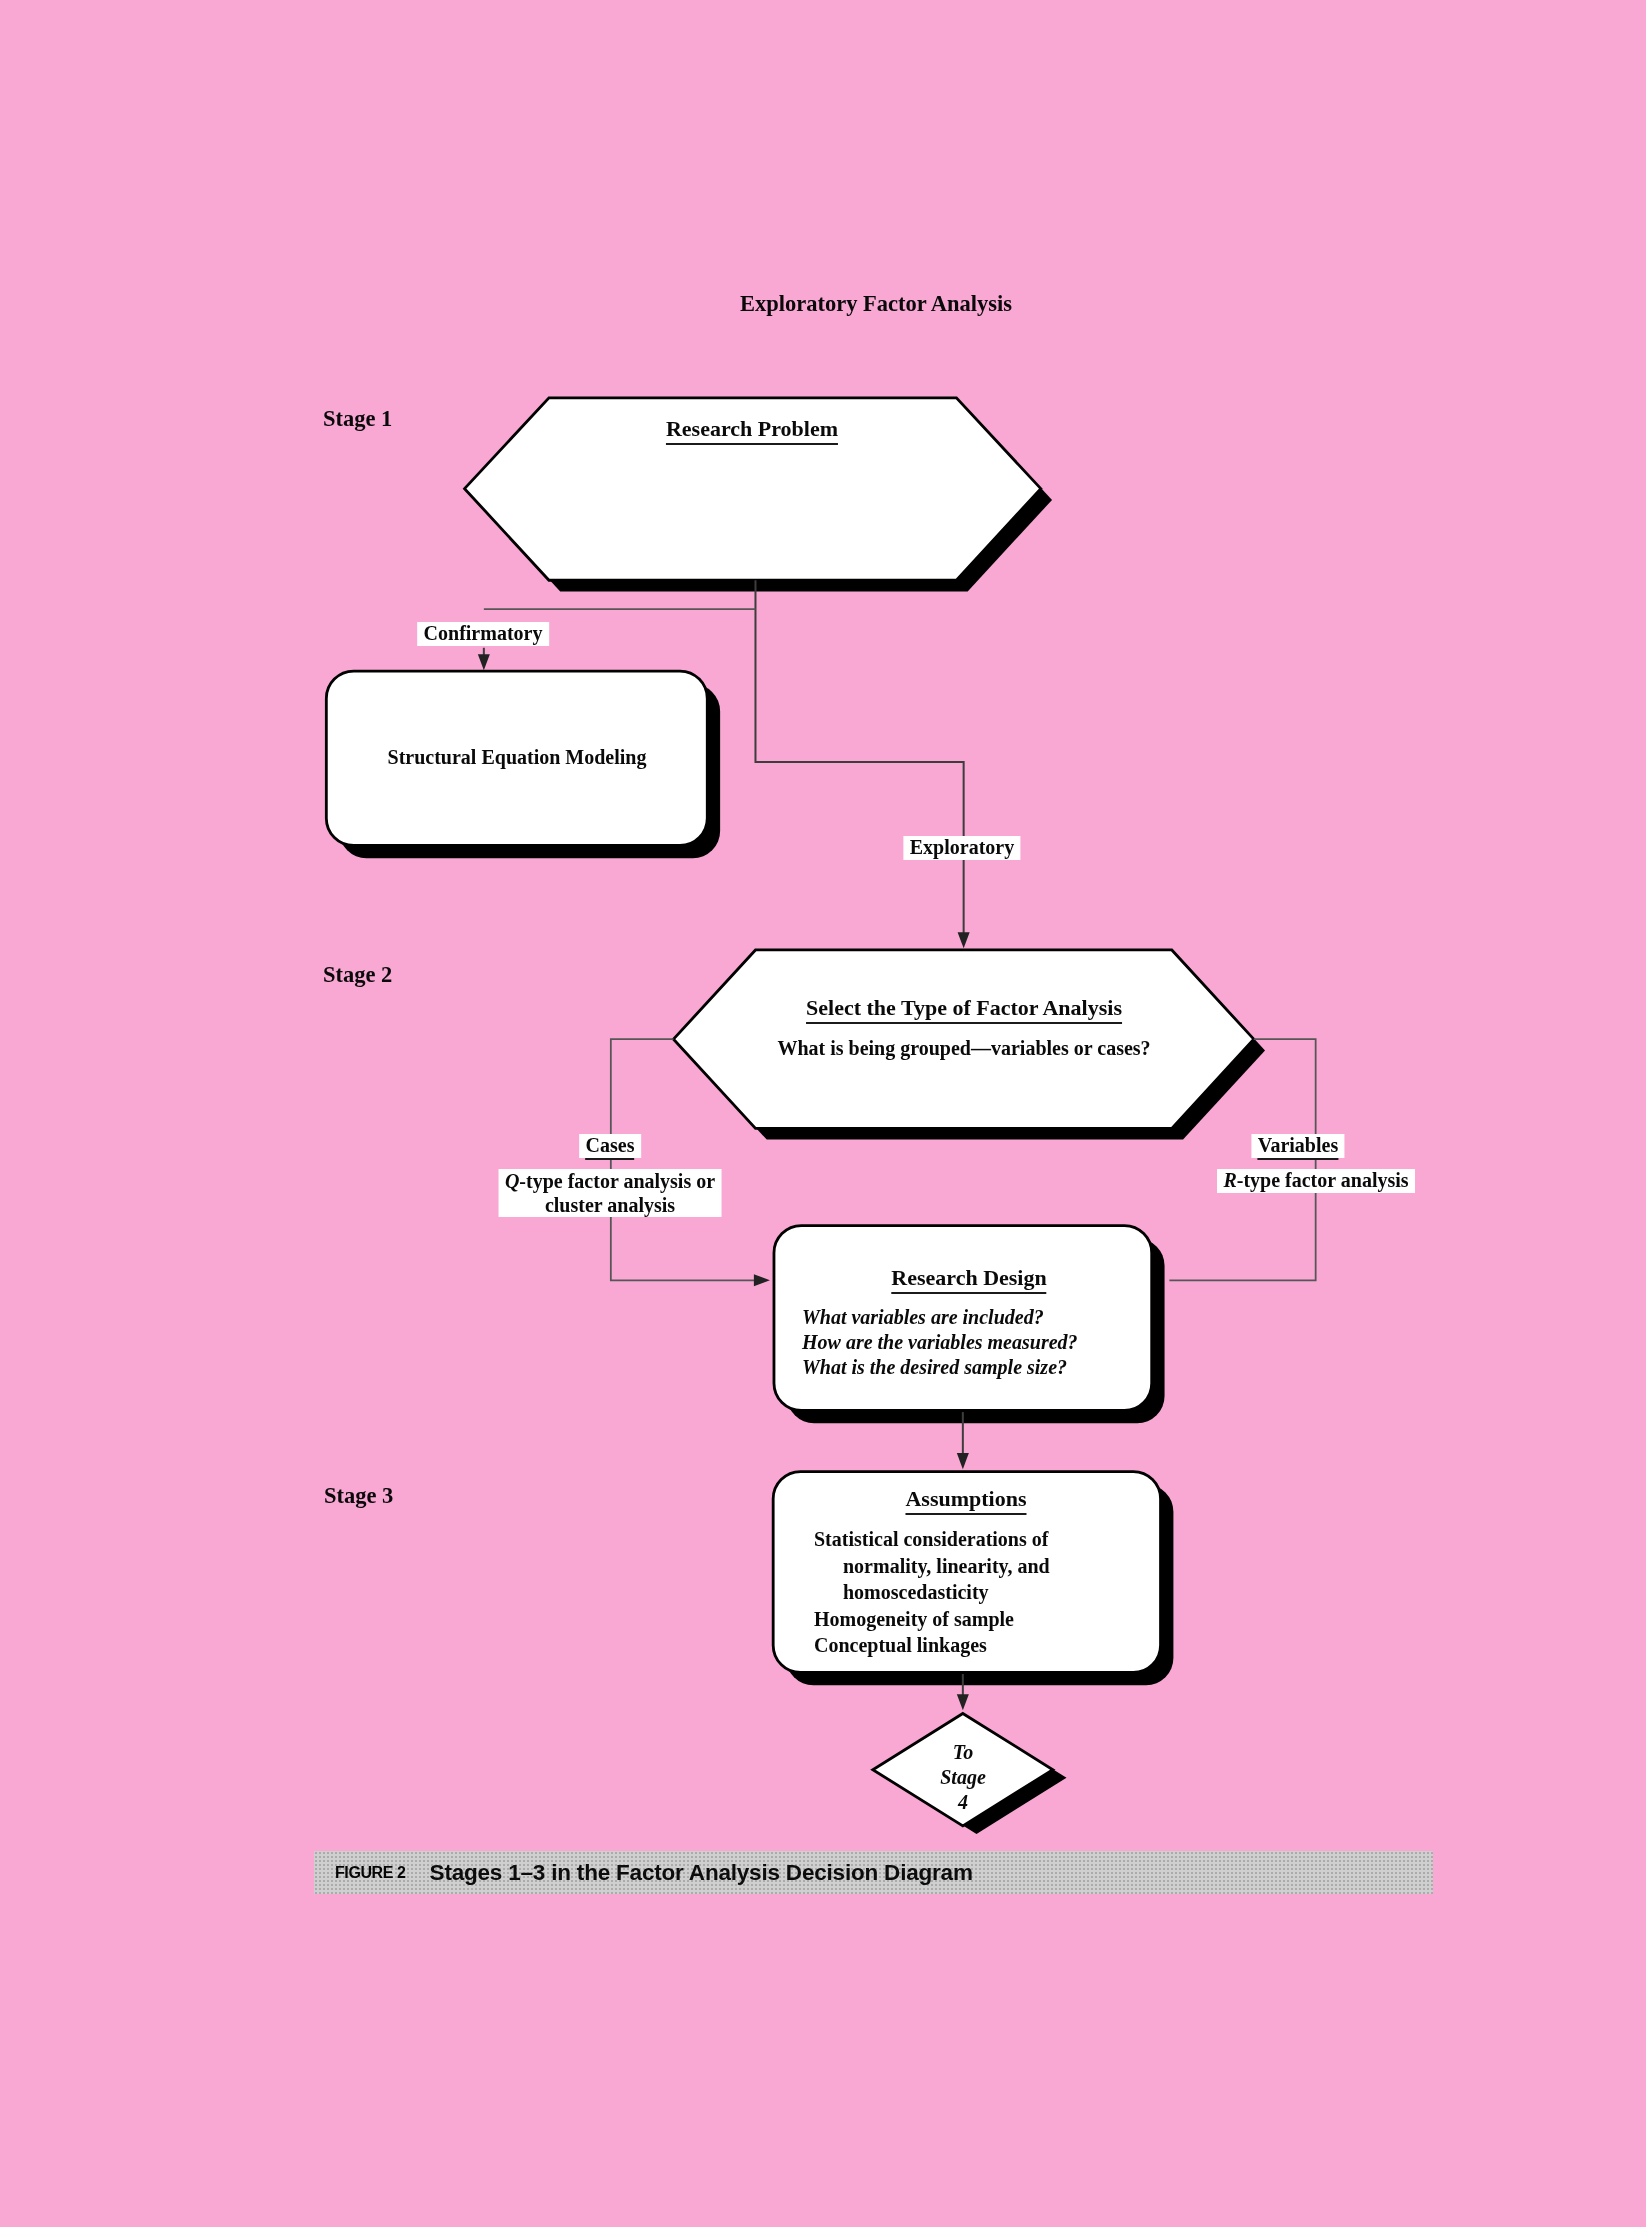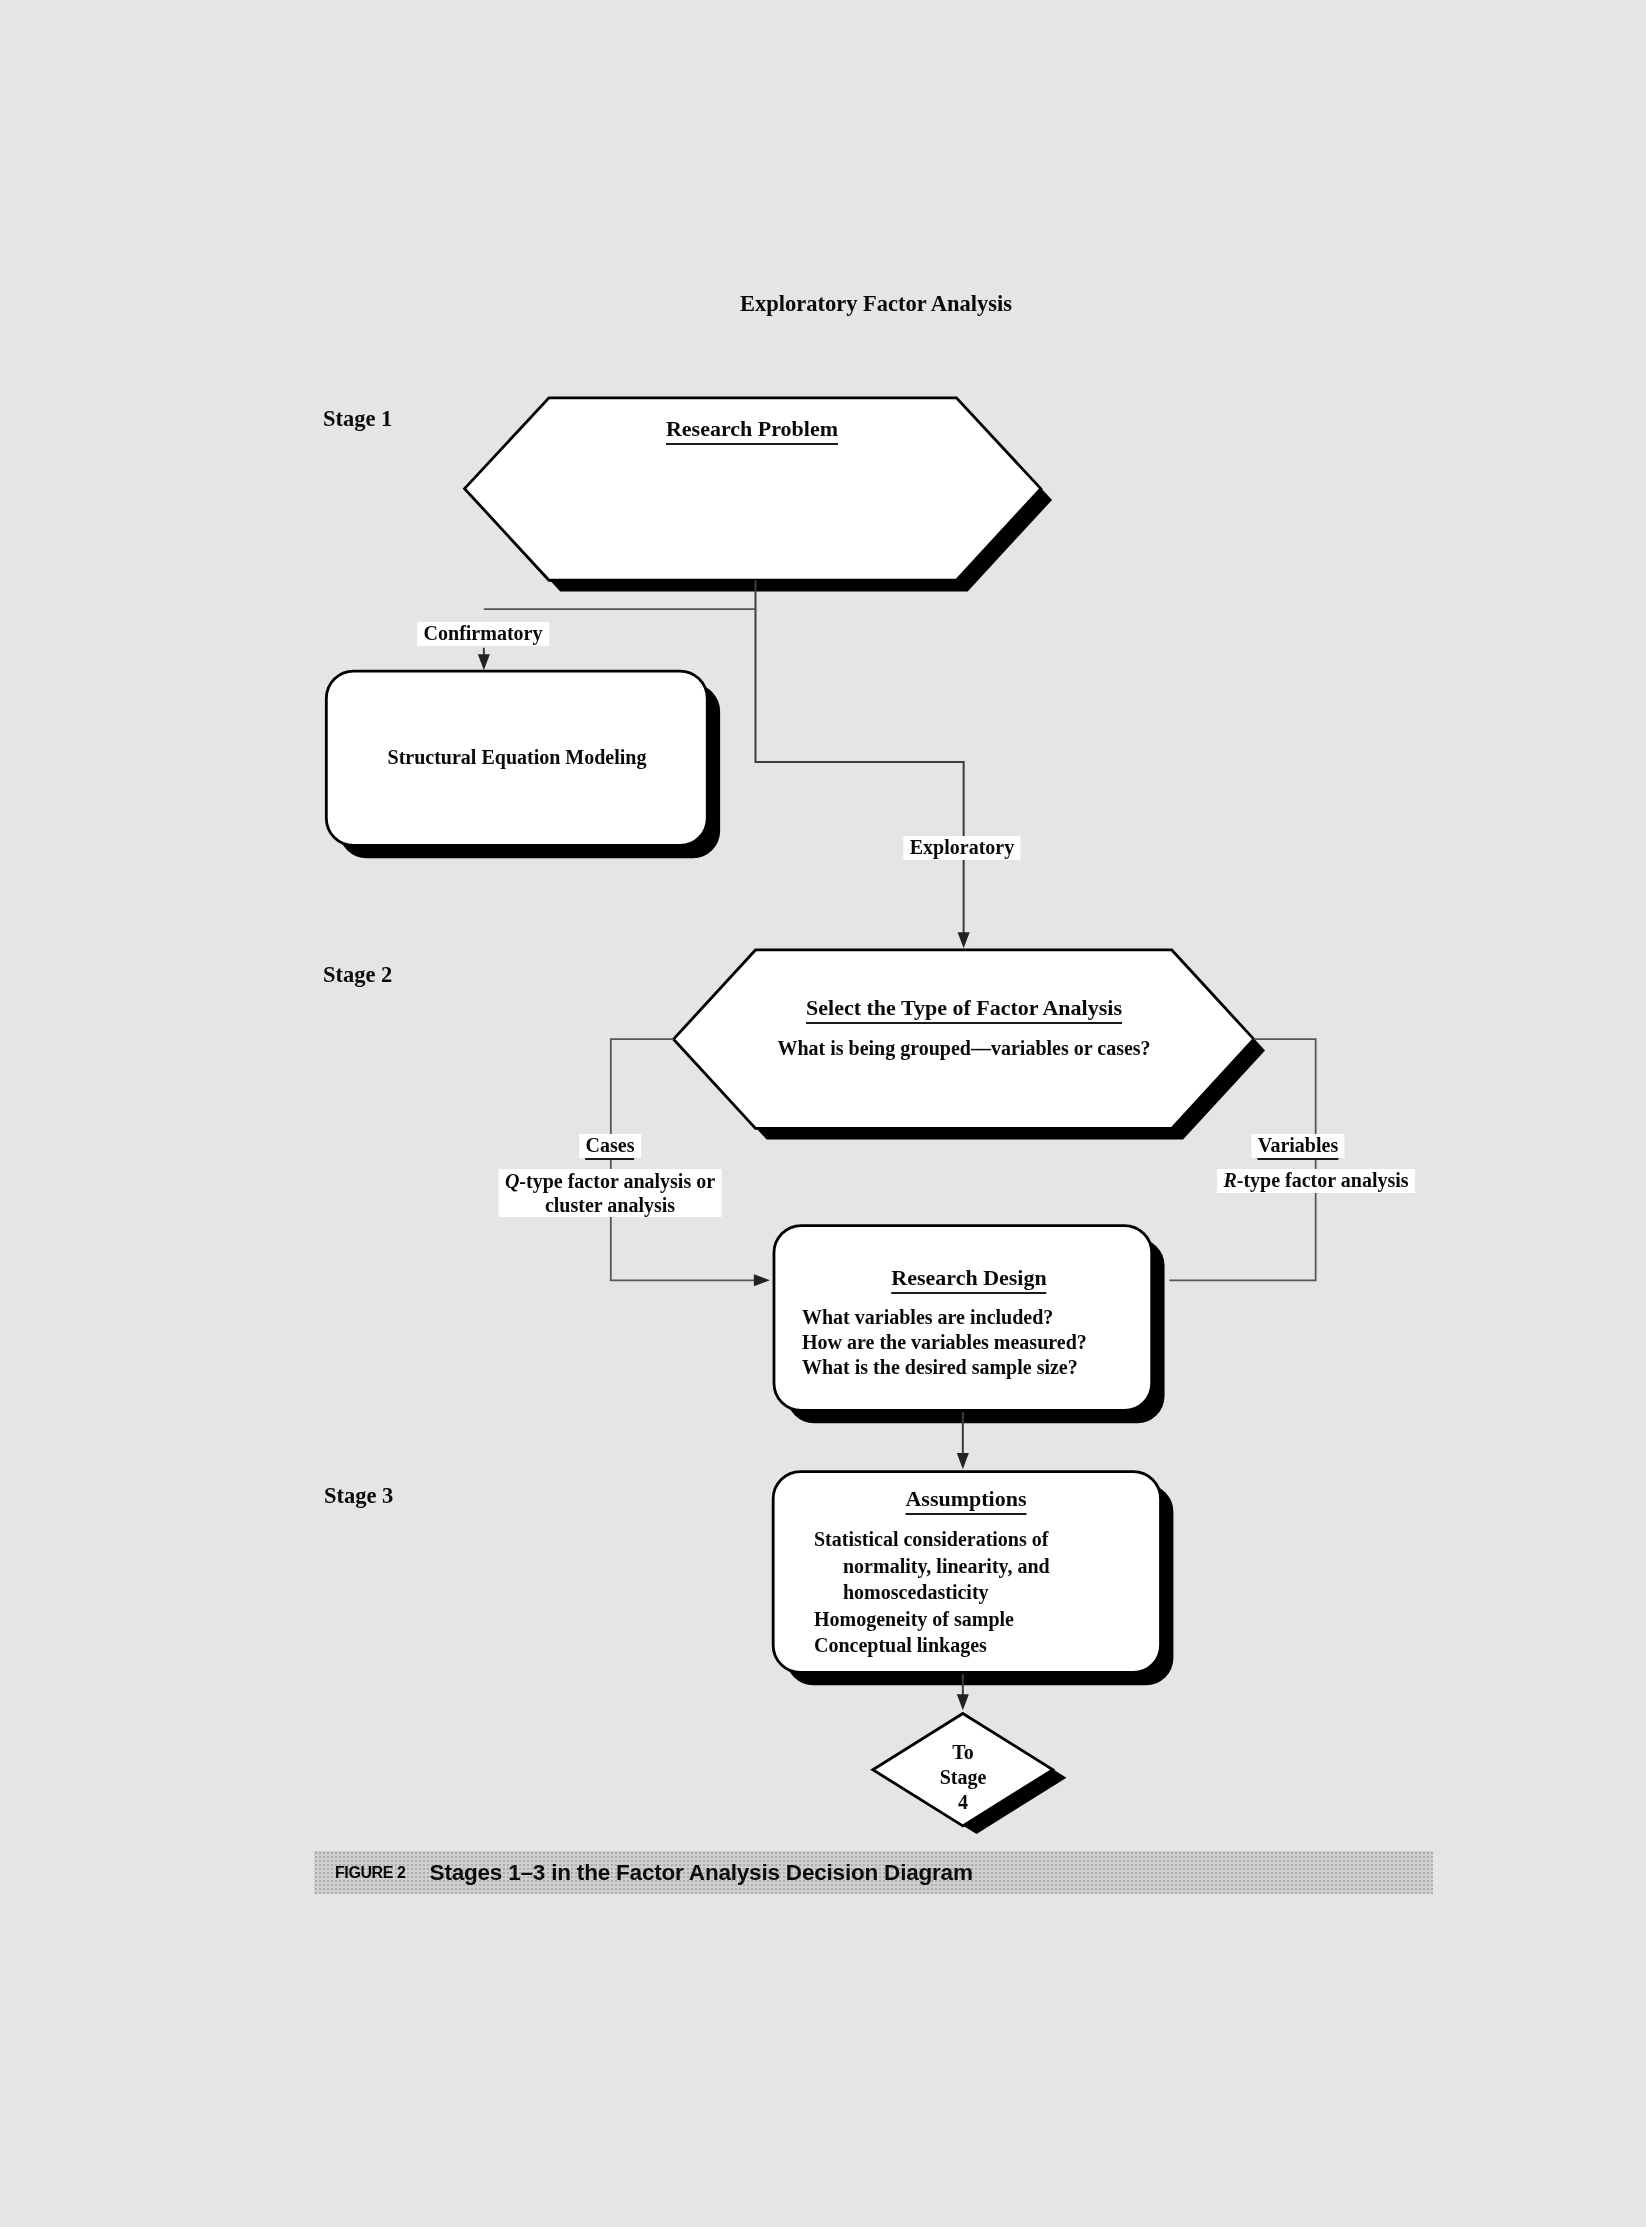--- a/index.html
+++ b/index.html
@@ -1,33 +1,33 @@
 <!DOCTYPE html>
 <html style="font-size:13px"><head>
 <meta charset="utf-8">
 <style>
   html,body{margin:0;padding:0;background:#ffffff;}
-  .canvas{position:relative;width:1646px;height:2227px;background:#e5e5e5;overflow:hidden;
+  .canvas{position:relative;width:1646px;height:2227px;background:#f9a8d4;overflow:hidden;
           font-family:"Liberation Serif","DejaVu Serif",serif;color:#0a0a0a;}
   svg.shapes{position:absolute;left:0;top:0;}
   .node-shape{fill:#ffffff;stroke:#000000;stroke-width:3.5;}
   .node-shadow{fill:#000000;stroke:none;}
   .conn{fill:none;stroke:#3d3d3d;stroke-width:2.5;}
   .conn-light{fill:none;stroke:#565656;stroke-width:2.2;}
   .ah{fill:#222222;stroke:none;}
 
   .t{position:absolute;white-space:nowrap;font-weight:700;line-height:1.18;}
   .c{transform:translateX(-50%);text-align:center;}
   .u{border-bottom:2.1px solid #1b1b1b;padding-bottom:2.4px;}
   .wb{background:#ffffff;padding:0 6.4px;}
   .f28{font-size:22.5px;}
   .f27{font-size:22px;}
   .f25{font-size:20px;}
   .lh30 div{line-height:24px;}
-  .lh31 div{line-height:25px;}
+  .lh31 div{line-height:25px;font-style:italic;}
   .lh33 div{line-height:26.5px;}
   .indent{padding-left:29px;}
   .lead-italic::first-letter{font-style:italic;}
 
   .caption-bar{position:absolute;left:314px;top:1851px;width:1119px;height:43px;
                background-color:#cfcfcf;
                background-image:radial-gradient(#ababab 0.9px, rgba(0,0,0,0) 1.1px);
                background-size:4px 4px;
                display:flex;align-items:center;
                font-family:"Liberation Sans","DejaVu Sans",sans-serif;}

